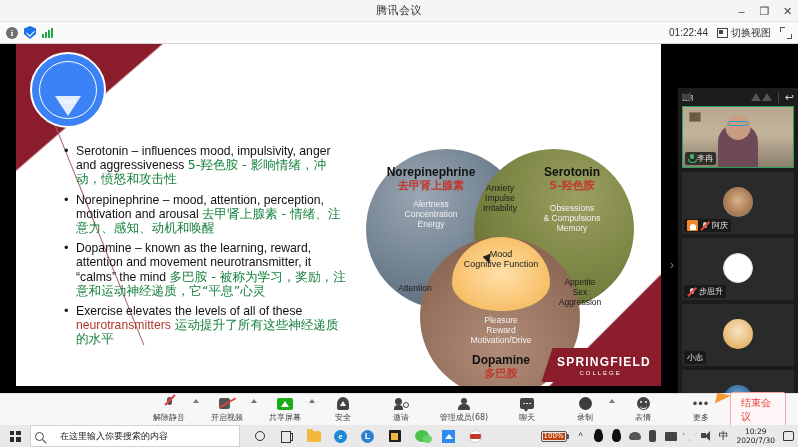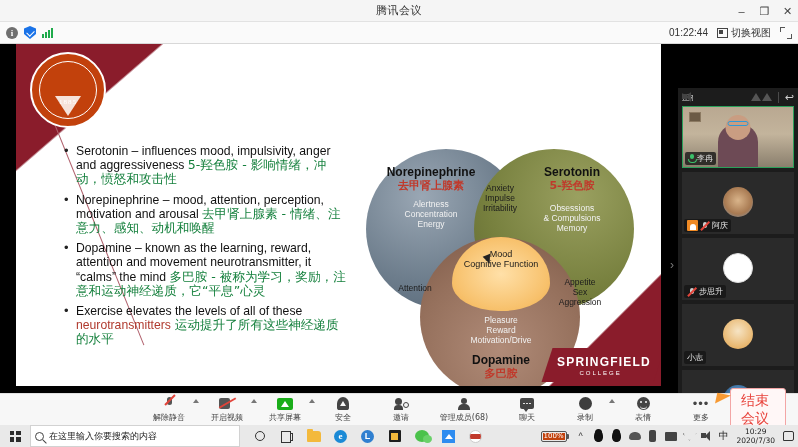--- a/index.html
+++ b/index.html
@@ -71,21 +71,21 @@
   .slide .corner-br {
     position:absolute; right:0; bottom:0; width:120px; height:120px;
     background: linear-gradient(to top left, #8a1c2b 0%, #8a1c2b 46%, transparent 47%);
   }
   .slide .diag-line {
     position:absolute; left:30px; top:60px; width:1px; height:260px;
     background:#b0606c; transform: rotate(-22deg); transform-origin: top center;
   }
   .sc-seal {
     position:absolute; left:14px; top:8px; width:76px; height:76px; border-radius:50%;
-    border:2px solid #ffffff; background:#c2410c; display:flex;align-items:center;justify-content:center;
+    border:2px solid #ffffff; background:#3b82f6; display:flex;align-items:center;justify-content:center;
   }
   .sc-seal .inner { width:58px;height:58px;border-radius:50%;border:1px solid #fff;
     display:flex;align-items:center;justify-content:center;flex-direction:column;color:#fff;}
   .sc-seal .tri { width:0;height:0;border-left:13px solid transparent;border-right:13px solid transparent;
     border-top:22px solid transparent; position:relative;}
   .sc-seal .tri::before{content:"";position:absolute;left:-13px;top:0;width:0;height:0;
     border-left:13px solid transparent;border-right:13px solid transparent;border-top:20px solid #fff;opacity:.85}
   .sc-seal .yr { font-size:7px; letter-spacing:1px; margin-top:2px; font-family:"Liberation Serif",serif;}
 
   .slide-title {
@@ -211,32 +211,32 @@
   .g-chat i{width:1.8px;height:1.8px;background:#f7f7f7;border-radius:50%;display:block;}
   .g-chat::after{content:"";position:absolute;left:3px;bottom:-3px;width:0;height:0;
     border-left:3px solid transparent;border-right:3px solid transparent;border-top:4px solid #444;}
   .g-rec { width:13px;height:13px;border-radius:50%;background:#3d3d3d; }
   .g-emo { width:13px;height:13px;border-radius:50%;background:#444;position:relative;}
   .g-emo::before{content:"";position:absolute;left:3px;top:3.5px;width:2px;height:2px;background:#f7f7f7;border-radius:50%;
     box-shadow:5px 0 0 #f7f7f7;}
   .g-emo::after{content:"";position:absolute;left:3px;top:7.5px;width:7px;height:3px;border-bottom:1.5px solid #f7f7f7;border-radius:0 0 5px 5px;}
   .g-more { font-size:13px; color:#444; letter-spacing:1px; line-height:11px; }
   .endbtn { margin-left:auto; margin-right:12px; border:1px solid #f3a5a5; color:#e8433c;
-            font-size:14px; padding:3px 10px; border-radius:3px; background:#fff7f7; cursor:pointer;
+            font-size:10px; padding:3px 10px; border-radius:3px; background:#fff7f7; cursor:pointer;
             font-family:"DejaVu Sans", sans-serif; }
   .orange-flag { position:absolute; left:716px; top:394px; width:0;height:0;
     border-left:14px solid #f79a33; border-bottom:11px solid transparent; transform:rotate(12deg); }
 
   
   .taskbar { position:absolute; left:0; top:425px; width:798px; height:22px; background:#e9e9e9;
              display:flex; align-items:center; }
   .tb-start { width:30px; height:22px; display:flex; align-items:center; justify-content:center; cursor:pointer; }
   .winlogo { width:11px;height:11px; display:grid; grid-template-columns:1fr 1fr; grid-template-rows:1fr 1fr; gap:1.4px; }
   .winlogo i { background:#2b2b2b; display:block; }
-  .tb-search { display:flex; align-items:center; gap:5px; width:210px; height:22px; padding-left:4px;
+  .tb-search { display:flex; align-items:center; gap:16px; width:210px; height:22px; padding-left:4px;
                background:#fff; border:1px solid #d2d2d2; cursor:text; }
   .tb-search .sicon { width:9px;height:9px;border:1.4px solid #444;border-radius:50%;position:relative;}
   .tb-search .sicon::after{content:"";position:absolute;right:-4px;bottom:-3px;width:5px;height:1.4px;
     background:#444;transform:rotate(45deg);}
   .tb-search .ph { font-size:9px; color:#222; font-family:"DejaVu Sans", sans-serif; }
   .tb-apps { display:flex; align-items:center; gap:0; padding-left:6px; }
   .tb-app { width:27px; height:22px; display:flex; align-items:center; justify-content:center; cursor:pointer; }
   .a-cortana { width:10px;height:10px;border:1.5px solid #333;border-radius:50%; }
   .a-taskview { width:12px;height:10px;position:relative;}
   .a-taskview::before{content:"";position:absolute;left:0;top:0;width:8px;height:10px;border:1.4px solid #333;}

